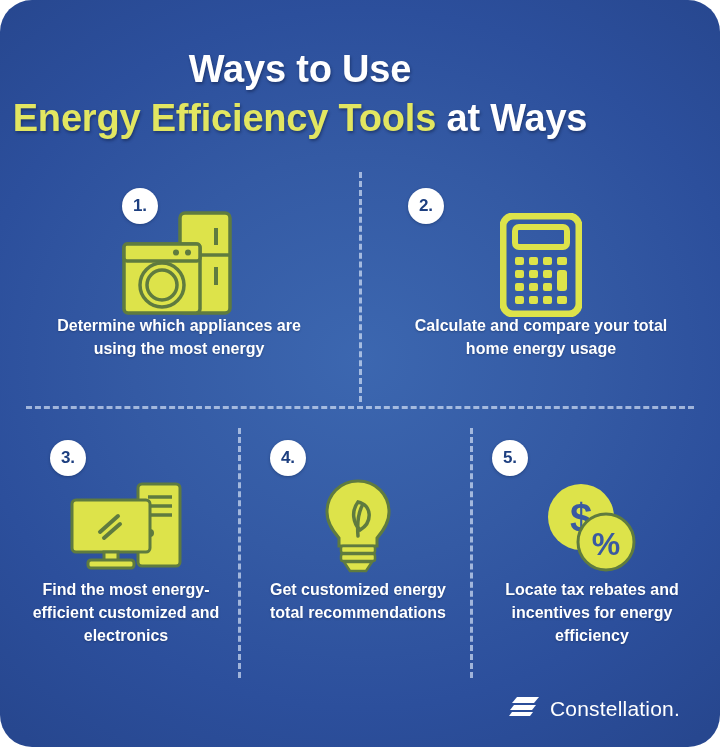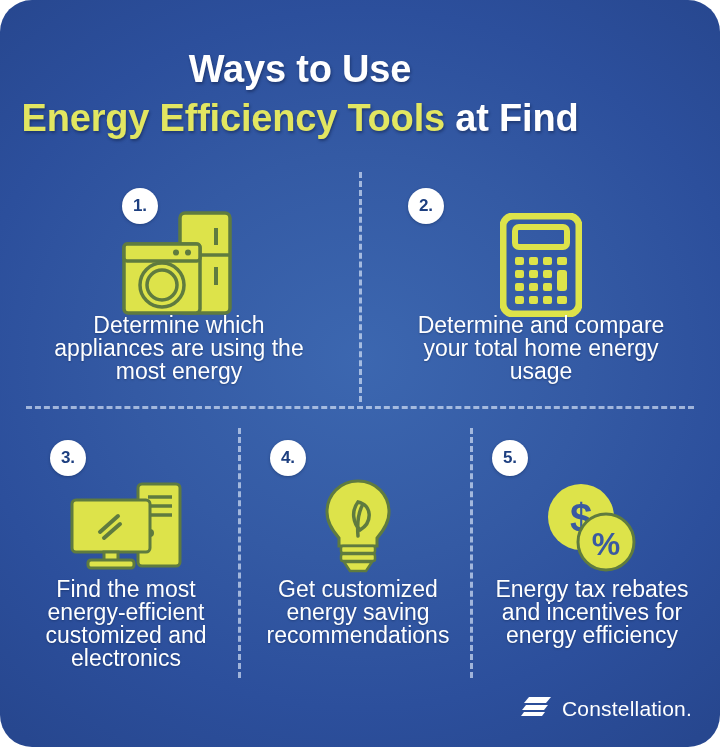--- a/index.html
+++ b/index.html
@@ -89,22 +89,22 @@
   }
   .icon-wrap {
     position: absolute;
     display: flex;
     align-items: center;
     justify-content: center;
   }
   .caption {
     position: absolute;
     color: #ffffff;
-    font-size: 23px;
-    font-weight: normal;
+    font-size: 16px;
+    font-weight: bold;
     line-height: 23px;
     text-align: center;
     text-shadow: 0 1px 2px rgba(10,25,60,0.35);
   }
 
   
   #card-1 { left: 14px;  top: 178px; width: 330px; height: 220px; }
   #card-1 .badge    { left: 108px; top: 10px; }
   #card-1 .icon-wrap{ left: 0; top: 32px; width: 330px; height: 110px; }
   #card-1 .caption  { left: 35px; top: 136px; width: 260px; }
@@ -125,21 +125,21 @@
   #card-4 .caption  { left: 12px; top: 144px; width: 200px; }
 
   #card-5 { left: 478px; top: 434px; width: 224px; height: 240px; }
   #card-5 .badge    { left: 14px; top: 6px; }
   #card-5 .icon-wrap{ left: 0; top: 42px; width: 224px; height: 100px; }
   #card-5 .caption  { left: 12px; top: 144px; width: 204px; }
 
   
   .footer-logo {
     position: absolute;
-    right: 28px;
+    right: 40px;
     bottom: 24px;
     display: flex;
     align-items: center;
     gap: 10px;
   }
   .logo-mark { display: block; }
   .logo-text {
     color: #ffffff;
     font-size: 21px;
     font-weight: normal;
@@ -147,21 +147,21 @@
   }
 </style>
 </head>
 <body>
 
 <div id="infographic">
 
   <div class="title-block">
     <div class="title-line1">Ways to Use</div>
     <div class="title-line2">
-      <span class="title-accent">Energy Efficiency Tools</span><span class="title-plain"> at Find</span>
+      <span class="title-accent">Energy Efficiency Tools</span><span class="title-plain"> at Ways</span>
     </div>
   </div>
 
   <div class="divider-h"></div>
   <div class="divider-v top-mid"></div>
   <div class="divider-v bot-1"></div>
   <div class="divider-v bot-2"></div>
 
   <div class="card" id="card-1">
     <div class="badge">1.</div>
@@ -207,21 +207,21 @@
         <rect x="43" y="70" width="9" height="8" rx="2" fill="#dde34a"></rect>
 
         <rect x="15" y="83" width="9" height="8" rx="2" fill="#dde34a"></rect>
         <rect x="29" y="83" width="9" height="8" rx="2" fill="#dde34a"></rect>
         <rect x="43" y="83" width="9" height="8" rx="2" fill="#dde34a"></rect>
 
         <rect x="57" y="57" width="10" height="21" rx="3" fill="#dde34a"></rect>
         <rect x="57" y="83" width="10" height="8" rx="2" fill="#dde34a"></rect>
       </svg>
     </div>
-    <div class="caption">Determine and compare your total home energy usage</div>
+    <div class="caption">Calculate and compare your total home energy usage</div>
   </div>
 
   <div class="card" id="card-3">
     <div class="badge">3.</div>
     <div class="icon-wrap">
       <svg width="120" height="92" viewBox="0 0 120 92" aria-hidden="true">
 
         <rect x="72" y="4" width="42" height="82" rx="4" fill="#dde34a" stroke="#5f7b3f" stroke-width="3"></rect>
         <line x1="82" y1="17" x2="106" y2="17" stroke="#5f7b3f" stroke-width="3.5"></line>
         <line x1="82" y1="26" x2="106" y2="26" stroke="#5f7b3f" stroke-width="3.5"></line>
@@ -247,36 +247,36 @@
         <path d="M38 3 C20 3 7 17 7 34 C7 45 13 53 19 60 L19 68 L57 68 L57 60 C63 53 69 45 69 34 C69 17 56 3 38 3 Z" fill="#dde34a" stroke="#5f7b3f" stroke-width="3"></path>
 
         <path d="M38 24 C52 27 53 44 40 52 C33 45 31 33 38 24 Z" fill="#dde34a" stroke="#5f7b3f" stroke-width="3.5"></path>
         <path d="M38 58 C37 46 39 34 42 28" fill="none" stroke="#5f7b3f" stroke-width="3.5" stroke-linecap="round"></path>
 
         <rect x="21" y="68" width="34" height="7" rx="2" fill="#dde34a" stroke="#5f7b3f" stroke-width="2.5"></rect>
         <rect x="21" y="76" width="34" height="7" rx="2" fill="#dde34a" stroke="#5f7b3f" stroke-width="2.5"></rect>
         <path d="M24 84 L52 84 L46 93 L30 93 Z" fill="#dde34a" stroke="#5f7b3f" stroke-width="2.5"></path>
       </svg>
     </div>
-    <div class="caption">Get customized energy saving recommendations</div>
+    <div class="caption">Get customized energy total recommendations</div>
   </div>
 
   <div class="card" id="card-5">
     <div class="badge">5.</div>
     <div class="icon-wrap">
       <svg width="94" height="92" viewBox="0 0 94 92" aria-hidden="true">
 
         <circle cx="38" cy="37" r="33" fill="#dde34a"></circle>
         <text x="38" y="52" font-family="Liberation Sans, sans-serif" font-size="40" font-weight="bold" fill="#3a5aa0" text-anchor="middle">$</text>
 
         <circle cx="63" cy="62" r="28" fill="#dde34a" stroke="#5f7b3f" stroke-width="3"></circle>
         <text x="63" y="75" font-family="Liberation Sans, sans-serif" font-size="32" font-weight="bold" fill="#3a5aa0" text-anchor="middle">%</text>
       </svg>
     </div>
-    <div class="caption">Energy tax rebates and incentives for energy efficiency</div>
+    <div class="caption">Locate tax rebates and incentives for energy efficiency</div>
   </div>
 
   <div class="footer-logo">
     <span class="logo-mark">
       <svg width="32" height="24" viewBox="0 0 32 24" aria-hidden="true">
         <path d="M9 2 L31 2 L26 8 L4 8 Z" fill="#ffffff"></path>
         <path d="M6 10 L28 10 L24 15 L2 15 Z" fill="#ffffff"></path>
         <path d="M4 17 L25 17 L22 21 L1 21 Z" fill="#ffffff"></path>
       </svg>
     </span>

